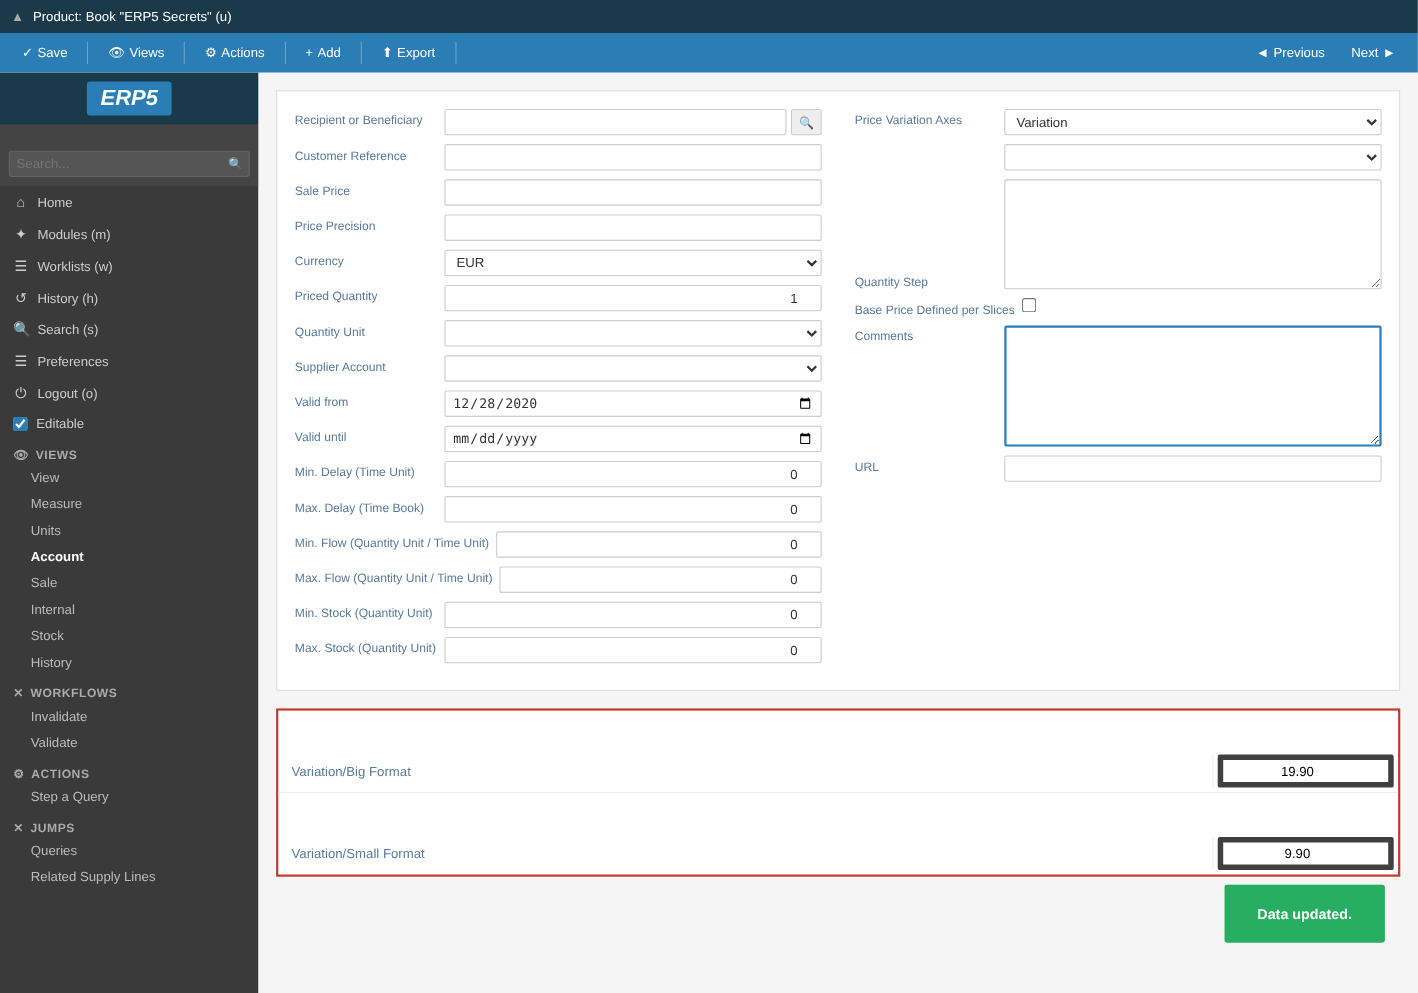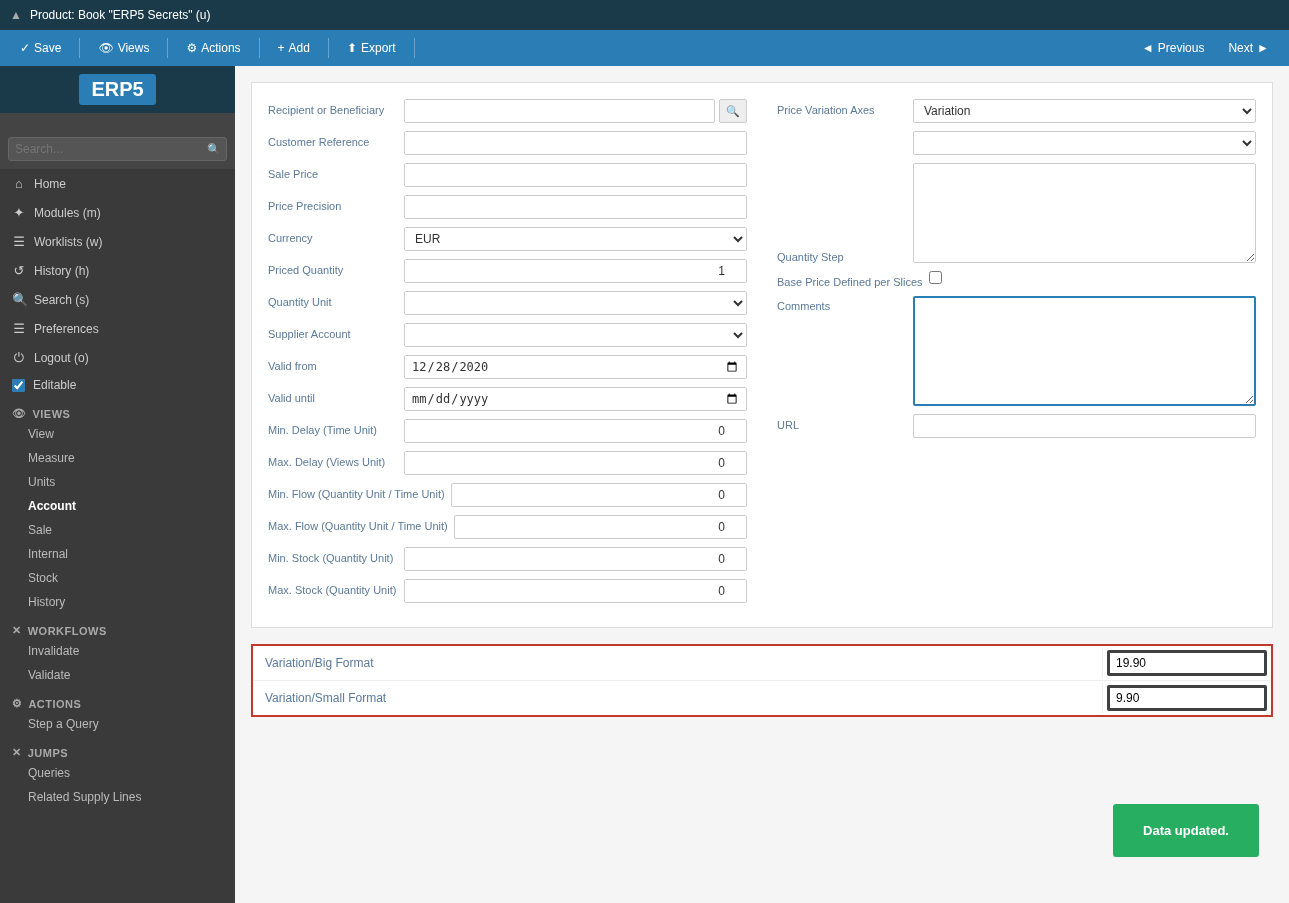--- a/index.html
+++ b/index.html
@@ -56,20 +56,21 @@
       flex-direction: column;
       overflow-y: auto;
       flex-shrink: 0;
     }
     .sidebar-logo {
       background: #1a3a4a;
       padding: 8px;
       display: flex;
       align-items: center;
       justify-content: center;
+      font-style: italic;
     }
     .logo-box {
       background: #2a7db5;
       color: #fff;
       font-size: 20px;
       font-weight: bold;
       padding: 4px 12px;
       border-radius: 3px;
     }
     .sidebar-search {
@@ -220,37 +221,38 @@
     
     .variation-table {
       border: 2px solid #c0392b;
       margin-top: 16px;
       background: #fff;
     }
     .variation-row {
       display: flex;
       border-bottom: 1px solid #eee;
       align-items: center;
+      margin-top: 36px;
     }
     .variation-row:last-child { border-bottom: none; }
     .variation-label {
       flex: 1;
       padding: 8px 12px;
       color: #5a7a9a;
       font-size: 12px;
       border-right: 1px solid #eee;
     }
     .variation-input {
       width: 160px;
       margin: 4px;
       padding: 3px 6px;
-      border: 3px solid #404040;
+      border: 5px solid #404040;
       border-radius: 2px;
       font-size: 12px;
-      text-align: left;
+      text-align: center;
     }
 
     
     .toast {
       position: fixed;
       bottom: 46px;
       right: 30px;
       background: #27ae60;
       color: #fff;
       padding: 19px 30px;
@@ -456,21 +458,21 @@
           <label class="form-label">Valid until</label>
           <input class="form-control" type="date" placeholder="mm/dd/yyyy" value="" style="flex: 1 1 0%;">
         </div>
 
         <div class="form-group">
           <label class="form-label">Min. Delay (Time Unit)</label>
           <input class="form-control" type="number" value="0" style="flex: 1 1 0%; text-align: right;">
         </div>
 
         <div class="form-group">
-          <label class="form-label">Max. Delay (Views Unit)</label>
+          <label class="form-label">Max. Delay (Time Book)</label>
           <input class="form-control" type="number" value="0" style="flex: 1 1 0%; text-align: right;">
         </div>
 
         <div class="form-group">
           <label class="form-label">Min. Flow (Quantity Unit / Time Unit)</label>
           <input class="form-control" type="number" value="0" style="flex: 1 1 0%; text-align: right;">
         </div>
 
         <div class="form-group">
           <label class="form-label">Max. Flow (Quantity Unit / Time Unit)</label>

